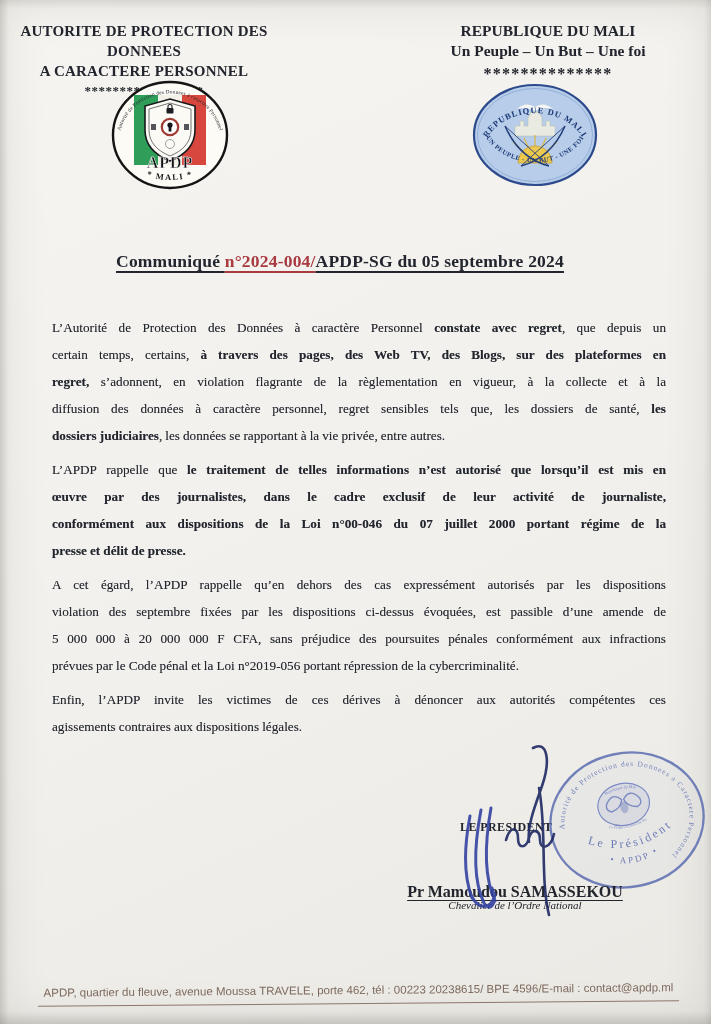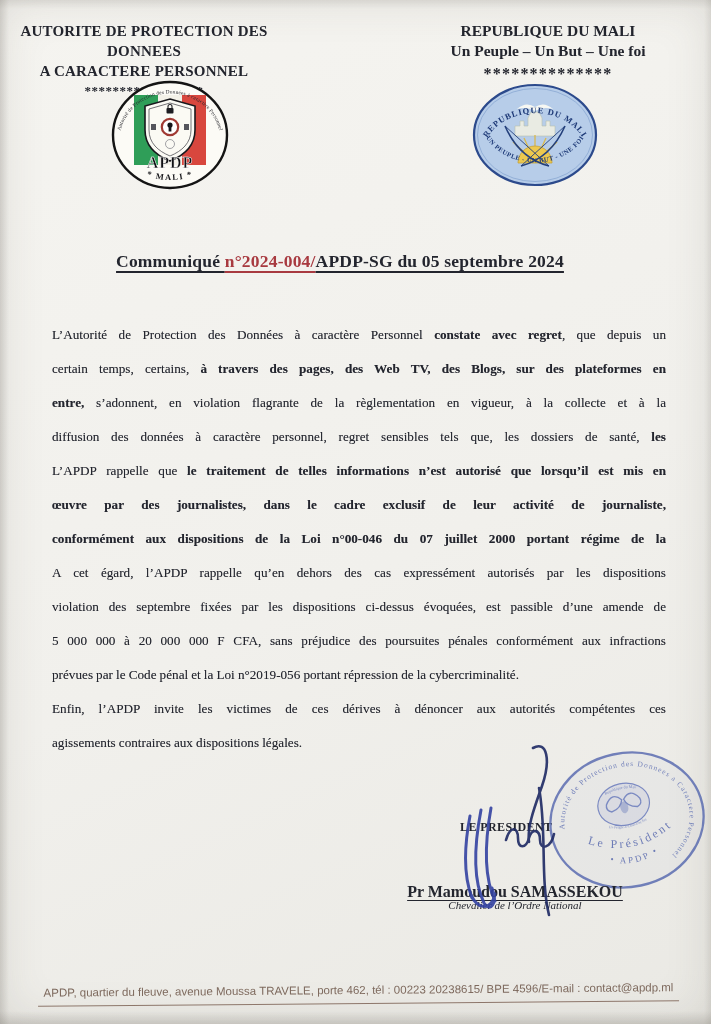--- a/index.html
+++ b/index.html
@@ -21,21 +21,21 @@
   .logo{position:absolute;}
   #apdp-logo{left:110px;top:80px;}
   #mali-arms{left:469px;top:82px;}
   .title{position:absolute;left:20px;top:251px;width:640px;text-align:center;
          font-size:17.5px;font-weight:bold;letter-spacing:.2px;}
   .title span{text-decoration:underline;text-decoration-thickness:1.6px;text-underline-offset:4px;}
   .red{color:#a83a40;}
   .body{position:absolute;left:52px;top:314px;width:614px;font-size:13.2px;line-height:27px;
         word-spacing:-.2px;text-shadow:0 0 .5px rgba(35,37,46,.35);z-index:1;}
   .para{margin-bottom:7px;}
-  .line{text-align:justify;text-align-last:justify;margin-top:7px;}
+  .line{text-align:justify;text-align-last:justify;}
   .line.final{text-align-last:left;}
   .b{font-weight:bold;}
   .sig-heading{position:absolute;left:460px;top:820px;font-size:12px;font-weight:bold;
                letter-spacing:.4px;z-index:1;}
   .sig-name{position:absolute;left:395px;top:883px;width:240px;text-align:center;
             font-size:16px;font-weight:bold;z-index:3;}
   .sig-name span{text-decoration:underline;text-decoration-thickness:1.4px;text-underline-offset:3px;}
   .sig-honor{position:absolute;left:395px;top:899px;width:240px;text-align:center;
              font-size:11px;font-style:italic;z-index:3;}
   #stamp{position:absolute;left:544px;top:737px;z-index:2;}
@@ -125,27 +125,29 @@
       <textPath href="#mlBot" startOffset="50%" text-anchor="middle">UN PEUPLE - UN BUT - UNE FOI</textPath>
     </text>
   </svg>
 
   <div class="title"><span class="">Communiqué </span><span class="red">n°2024-004/</span><span class="">APDP-SG du 05 septembre 2024</span></div>
 
   <div class="body">
       <div class="para">
         <div class="line"><span class="">L’Autorité de Protection des Données à caractère Personnel </span><span class="b ">constate avec regret</span><span class="">, que depuis un</span></div>
         <div class="line"><span class="">certain temps, certains, </span><span class="b ">à travers des pages, des Web TV, des Blogs, sur des plateformes en</span></div>
-        <div class="line"><span class="b ">entre,</span><span class=""> s’adonnent, en violation flagrante de la règlementation en vigueur, à la collecte et à la</span></div>
+        <div class="line"><span class="b ">regret,</span><span class=""> s’adonnent, en violation flagrante de la règlementation en vigueur, à la collecte et à la</span></div>
         <div class="line"><span class="">diffusion des données à caractère personnel, regret sensibles tels que, les dossiers de santé, </span><span class="b ">les</span></div>
+        <div class="line final"><span class="b ">dossiers judiciaires</span><span class="">, les données se rapportant à la vie privée, entre autres.</span></div>
       </div>
       <div class="para">
         <div class="line"><span class="">L’APDP rappelle que </span><span class="b ">le traitement de telles informations n’est autorisé que lorsqu’il est mis en</span></div>
         <div class="line"><span class="b ">œuvre par des journalistes, dans le cadre exclusif de leur activité de journaliste,</span></div>
         <div class="line"><span class="b ">conformément aux dispositions de la Loi n°00-046 du 07 juillet 2000 portant régime de la</span></div>
+        <div class="line final"><span class="b ">presse et délit de presse.</span></div>
       </div>
       <div class="para">
         <div class="line"><span class="">A cet égard, l’APDP rappelle qu’en dehors des cas expressément autorisés par les dispositions</span></div>
         <div class="line"><span class="">violation des septembre fixées par les dispositions ci-dessus évoquées, est passible d’une amende de</span></div>
         <div class="line"><span class="">5 000 000 à 20 000 000 F CFA, sans préjudice des poursuites pénales conformément aux infractions</span></div>
         <div class="line final"><span class="">prévues par le Code pénal et la Loi n°2019-056 portant répression de la cybercriminalité.</span></div>
       </div>
       <div class="para">
         <div class="line"><span class="">Enfin, l’APDP invite les victimes de ces dérives à dénoncer aux autorités compétentes ces</span></div>
         <div class="line final"><span class="">agissements contraires aux dispositions légales.</span></div>

